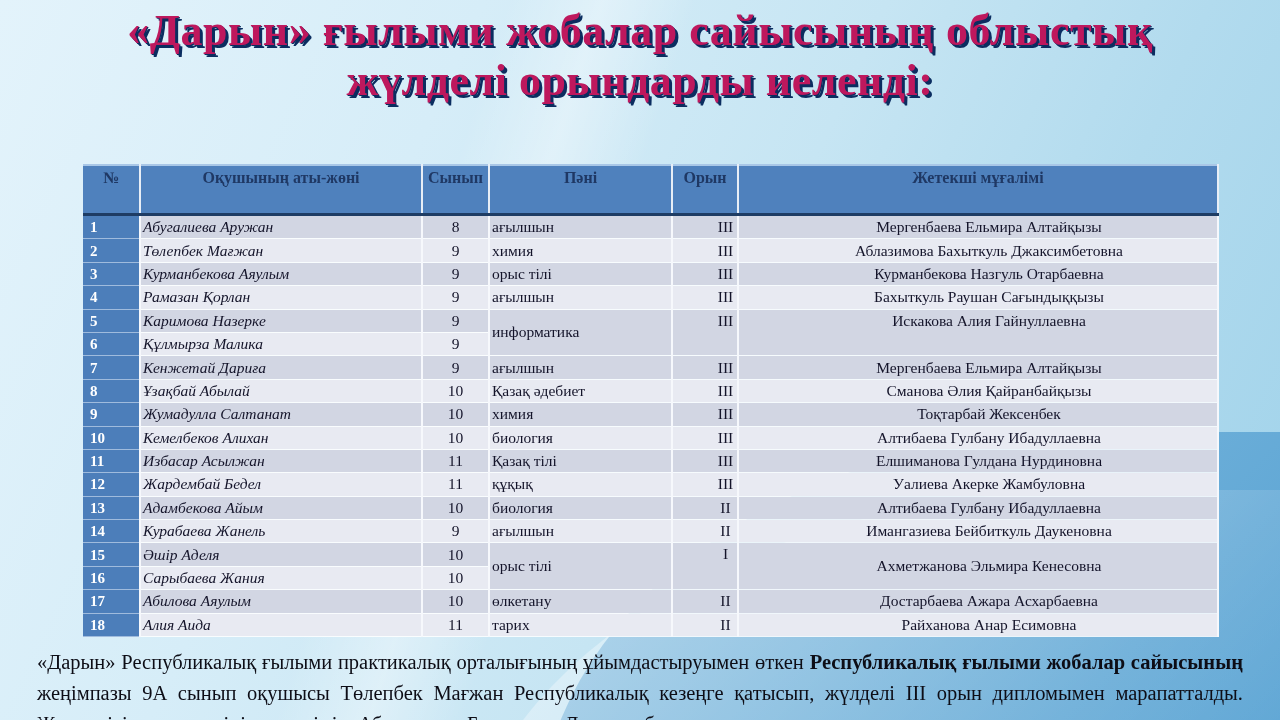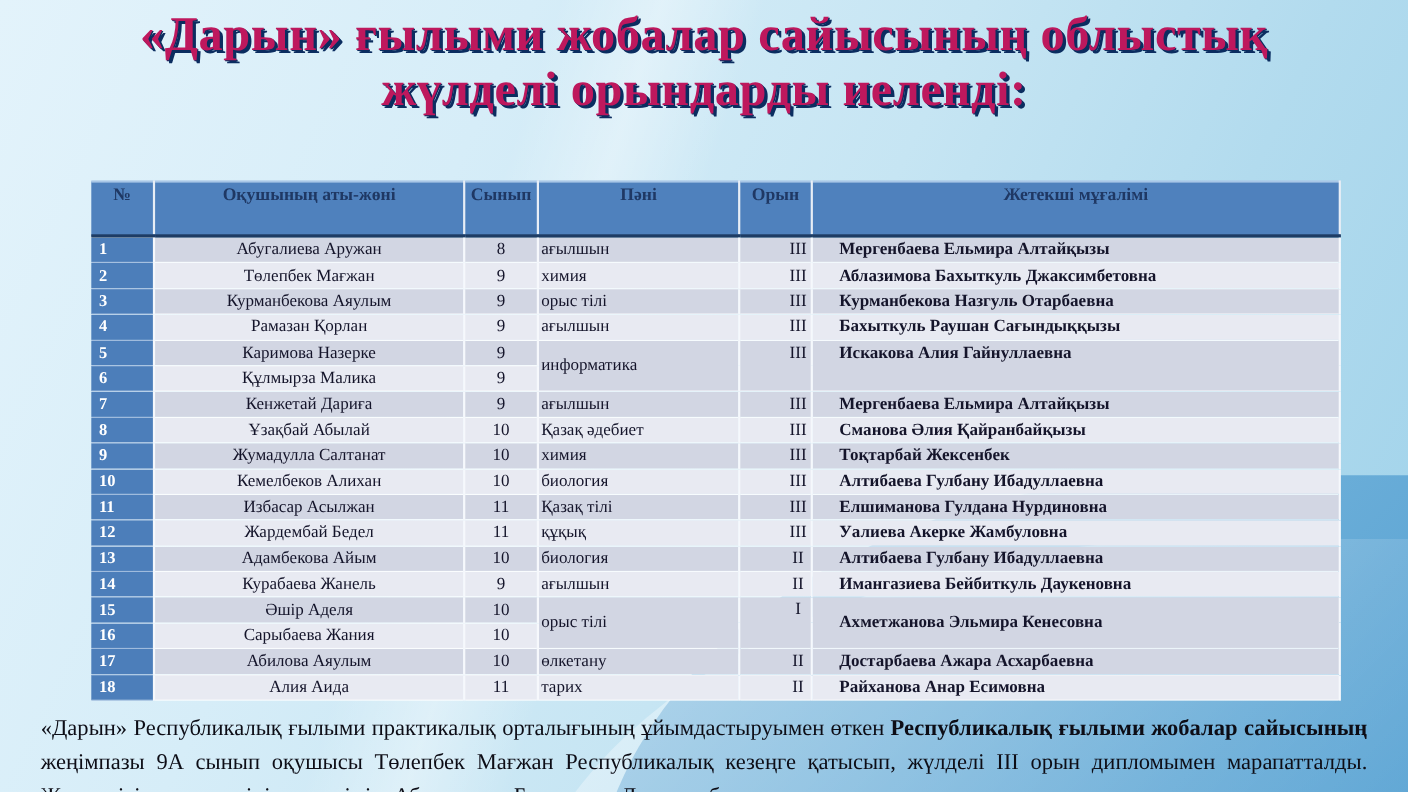--- a/index.html
+++ b/index.html
@@ -57,25 +57,25 @@
     border-bottom:1px solid rgba(255,255,255,.85);
     overflow:hidden;white-space:nowrap;
   }
   .results tbody tr:nth-child(odd) td{background:#D2D6E3;}
   .results tbody tr:nth-child(even) td{background:#E8EAF2;}
   .results td.c-num{
     background:#4C7EBA !important;color:#fff;font-weight:bold;
     text-align:left;padding-left:7px;font-size:15px;
     border-bottom:1px solid #9FBBDD;
   }
-  .results td.c-name{text-align:center;}
+  .results td.c-name{font-style:italic;}
   .results td.c-class{text-align:center;}
   .results td.c-subject{}
   .results td.c-place{text-align:center;padding-left:43px;}
-  .results td.c-teacher{text-align:left;padding-left:24px;font-weight:bold;}
+  .results td.c-teacher{text-align:center;padding-left:24px;}
   .results td.v-top{vertical-align:top;padding-top:1px;}
   .results td.v-mid{vertical-align:middle;}
 
   
   .footer{
     position:absolute;left:37px;right:37px;top:620px;
     font-size:20.5px;line-height:31px;color:#0d0d16;
     text-align:justify;
   }
   .footer .b{font-weight:bold;}

